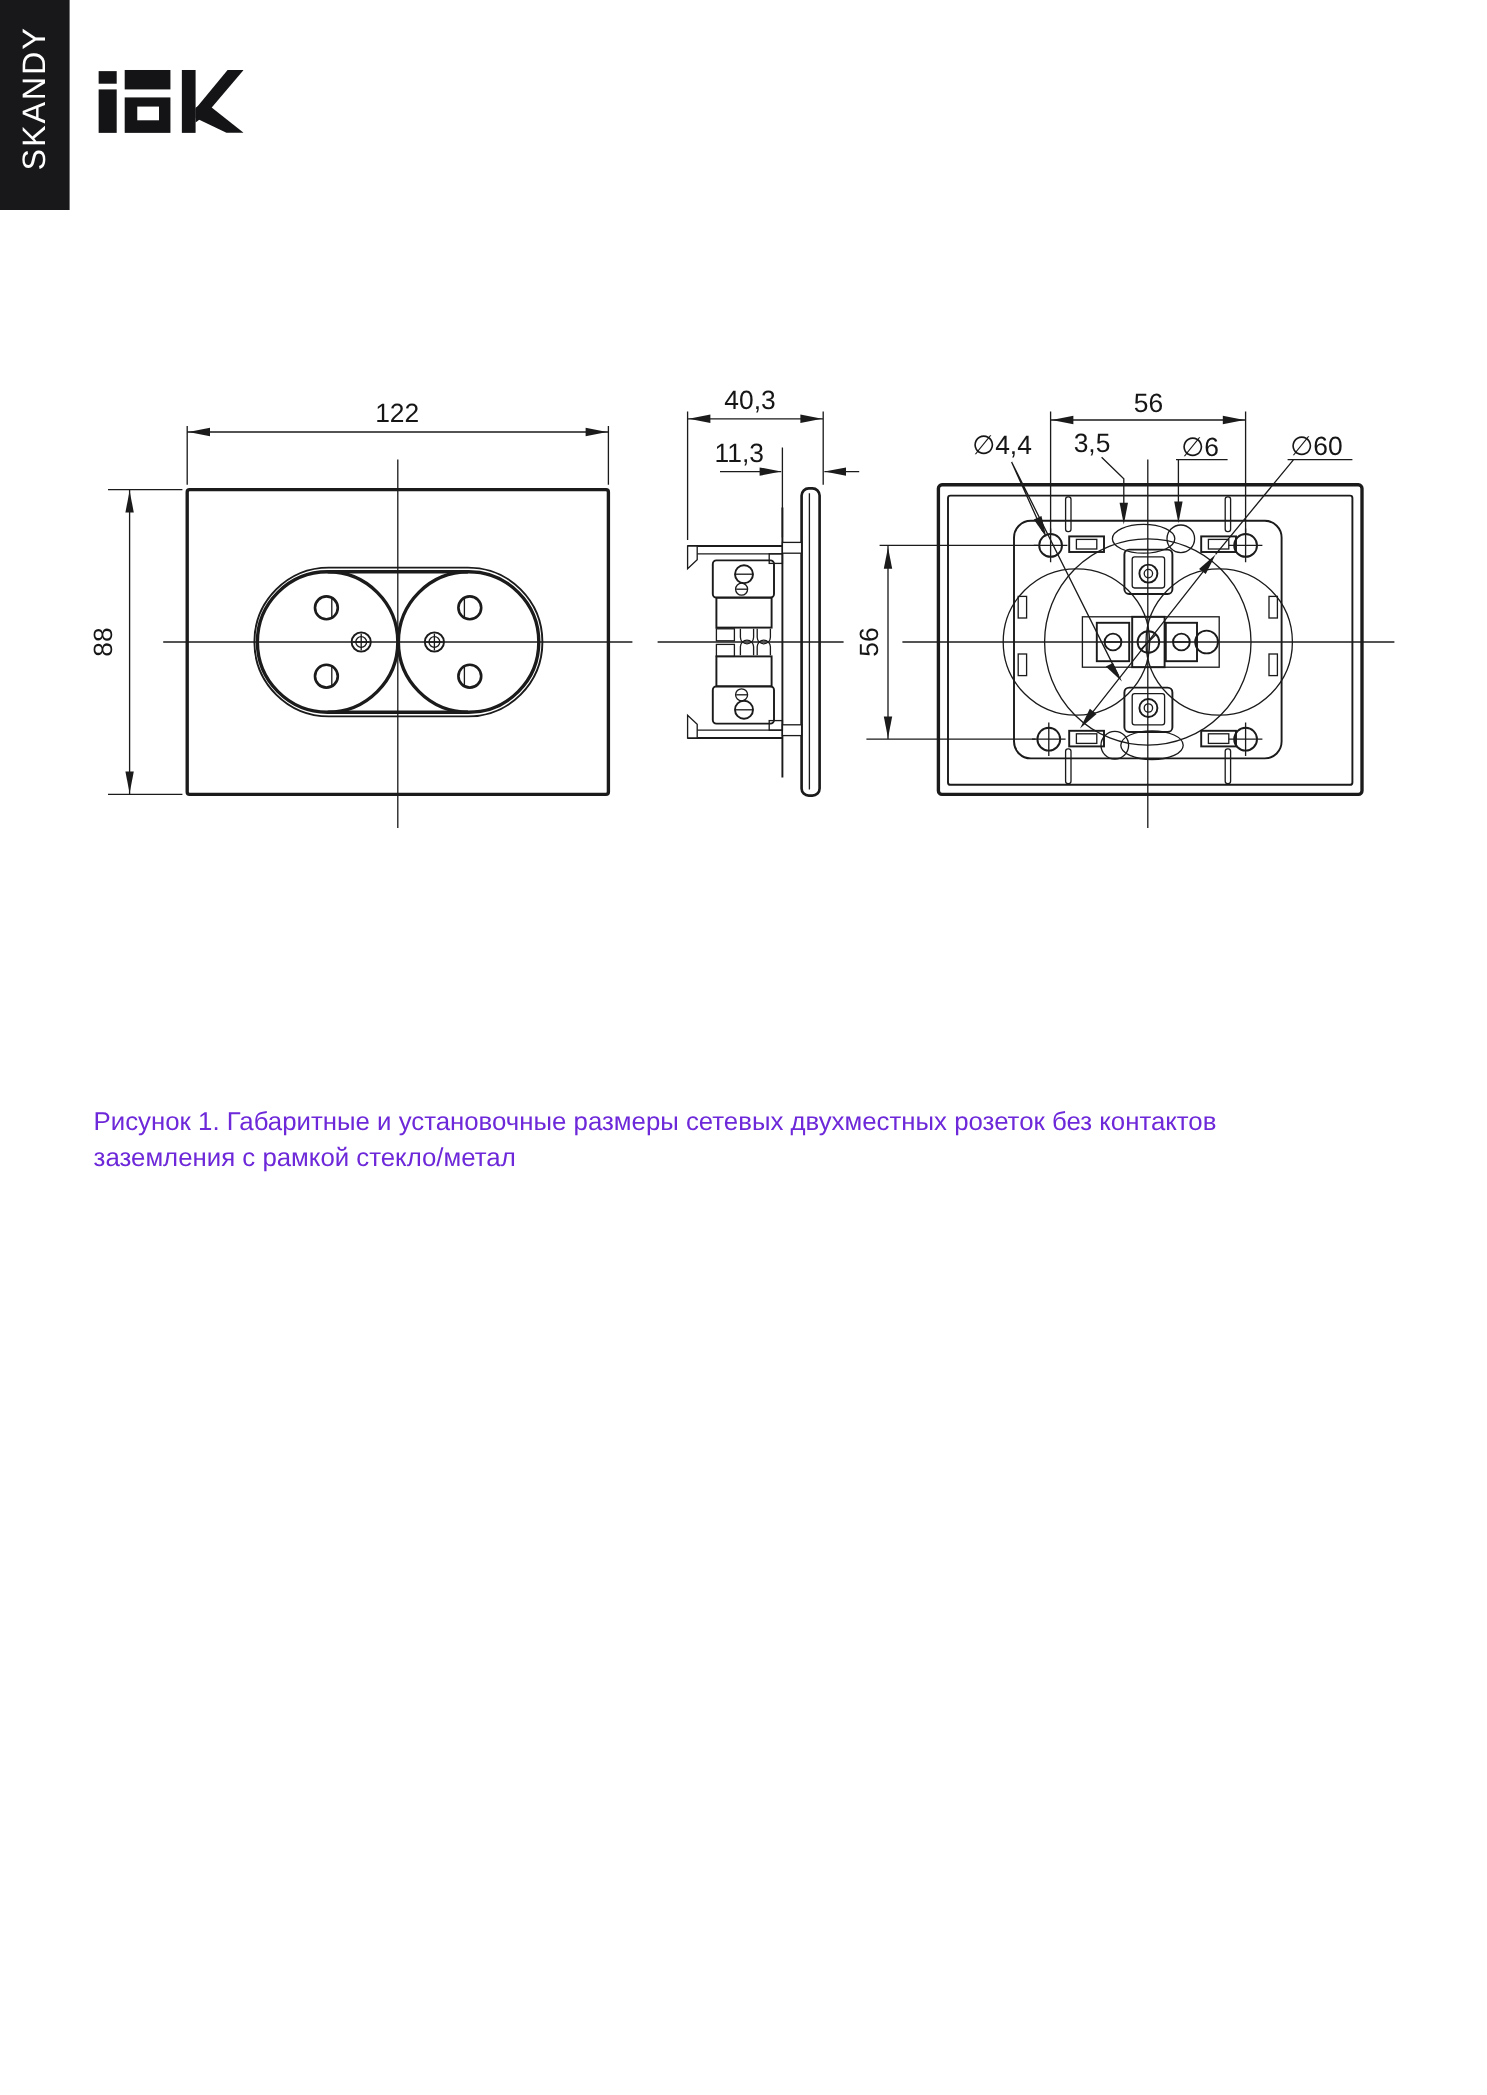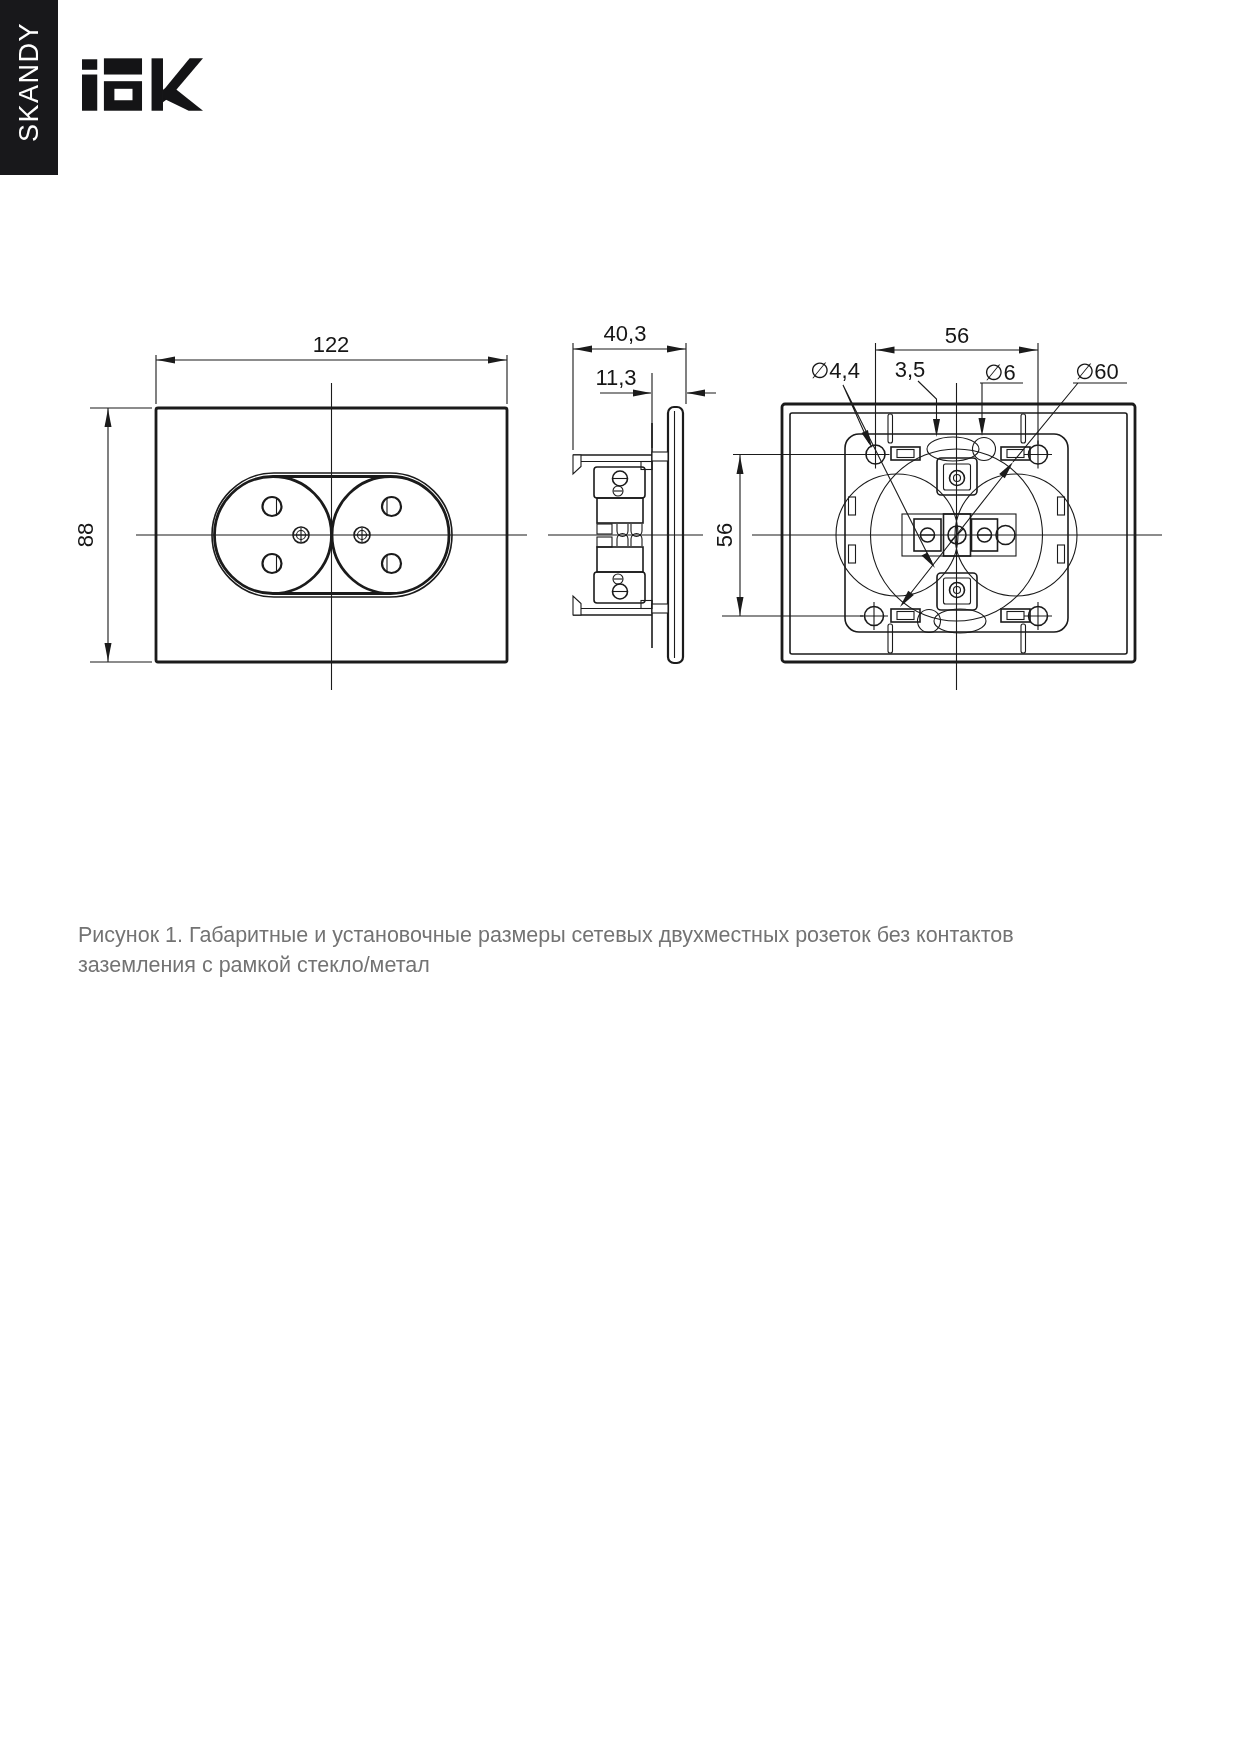--- a/index.html
+++ b/index.html
@@ -10,21 +10,21 @@
        color:#ffffff;font-size:27px;letter-spacing:1.5px;white-space:nowrap;font-weight:400;}
   .logo{position:absolute;left:82px;top:58px;}
   .drawing{position:absolute;left:0;top:0;}
   svg .ln{fill:none;stroke:#1b1b1b;stroke-width:1.1;}
   svg .md{fill:none;stroke:#1b1b1b;stroke-width:1.6;}
   svg .bd{fill:none;stroke:#1b1b1b;stroke-width:2.2;}
   svg .hv{fill:none;stroke:#1b1b1b;stroke-width:2.8;}
   svg .wfill{fill:#ffffff;stroke:#1b1b1b;stroke-width:1.1;}
   svg .arr{fill:#1b1b1b;stroke:none;}
   svg text.dim{font-family:"Liberation Sans", sans-serif;font-size:22px;fill:#161616;text-anchor:middle;}
-  .caption{position:absolute;left:78px;top:920px;width:1055px;font-size:21.5px;line-height:30px;color:#737373;}
+  .caption{position:absolute;left:78px;top:920px;width:1055px;font-size:21.5px;line-height:30px;color:#6d28d9;}
 </style>
 </head>
 <body>
 
 <div class="sidebar">
   <span>SKANDY</span>
 </div>
 
 <svg class="logo" width="121" height="54" viewBox="0 0 127 56" aria-label="IEK">
   <g fill="#141416">

